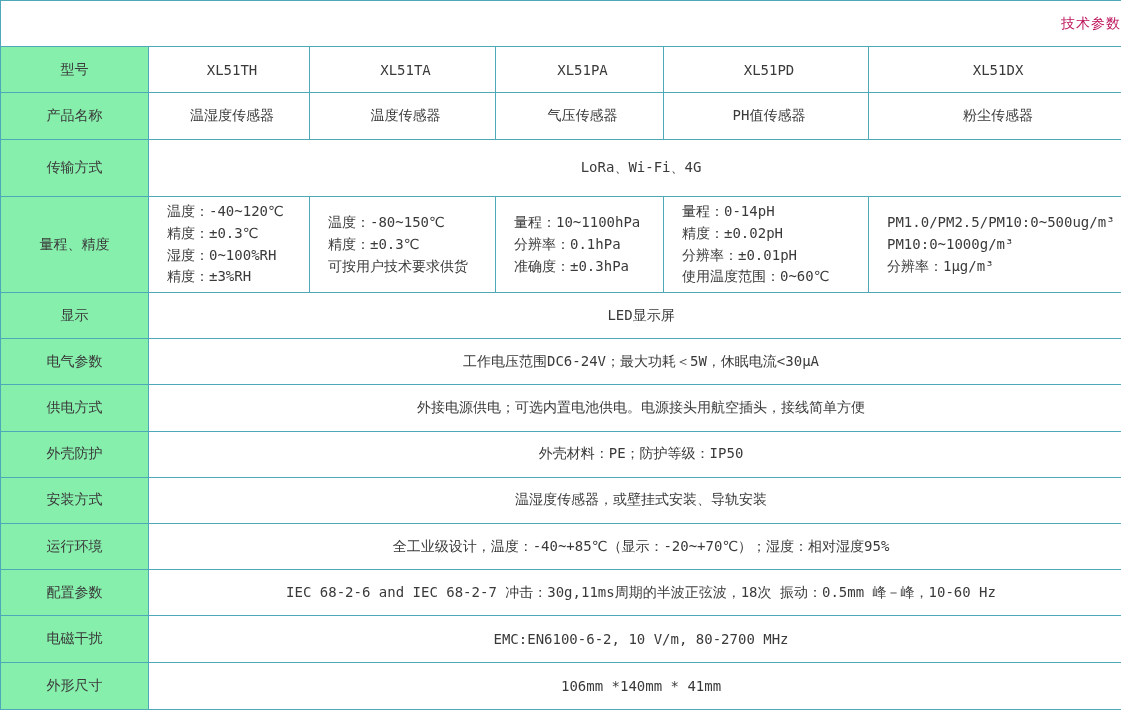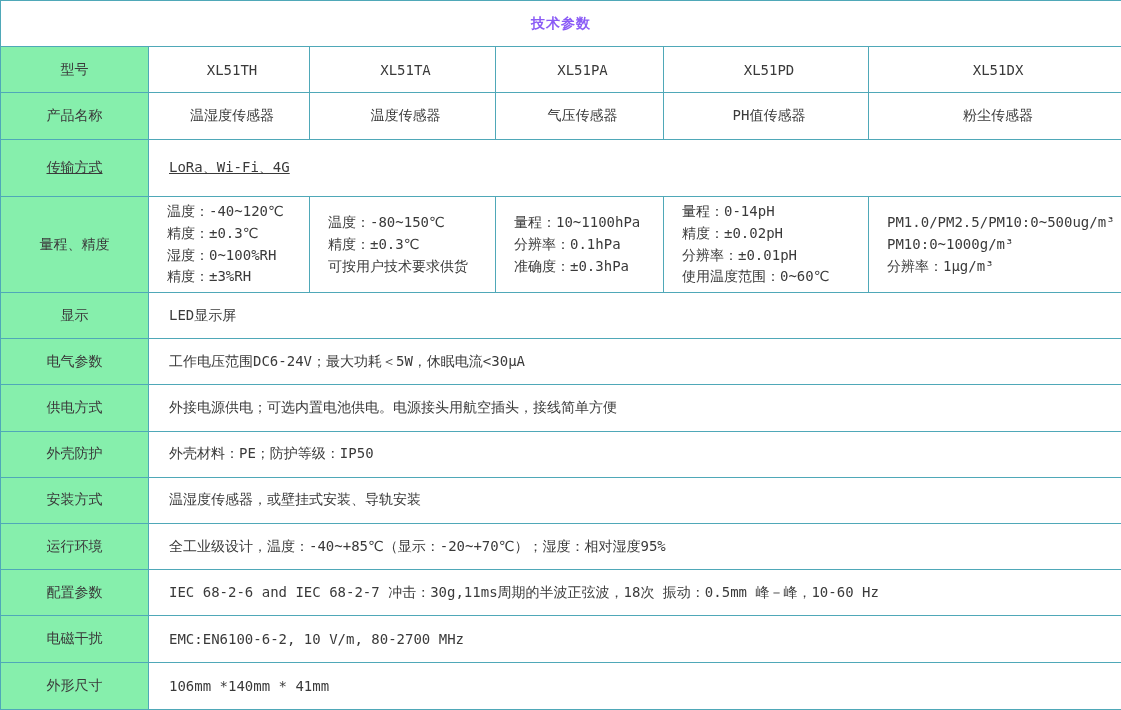--- a/index.html
+++ b/index.html
@@ -15,36 +15,36 @@
     table-layout: fixed;
   }
   table.spec td {
     border: 1px solid #4fa8b8;
     font-size: 14px;
     vertical-align: middle;
     overflow: hidden;
   }
   tr.h-title   { height: 44px; }
   tr.h-reg     { height: 44px; }
-  tr.h-trans   { height: 55px; text-decoration: underline; }
+  tr.h-trans   { height: 55px; }
   tr.h-range   { height: 91px; }
   tr.h-last    { height: 45px; }
   td.title-cell {
-    text-align: center;
+    text-align: right;
     font-size: 17px;
-    font-weight: bold;
-    color: #8b5cf6;
+    font-weight: normal;
+    color: #be185d;
     letter-spacing: 1px;
   }
   td.label-cell {
     background: #86efac;
     text-align: center;
   }
   td.center-cell { text-align: center; padding-left: 6px; }
-  td.span-cell { text-align: left; padding-left: 20px; padding-right: 8px; }
+  td.span-cell { text-align: center; padding-left: 20px; padding-right: 8px; }
   td.range-cell {
     text-align: left;
     padding-left: 18px;
     padding-right: 4px;
     white-space: pre-line;
     line-height: 1.55;
     font-size: 13.5px;
   }
 </style>
 </head>

